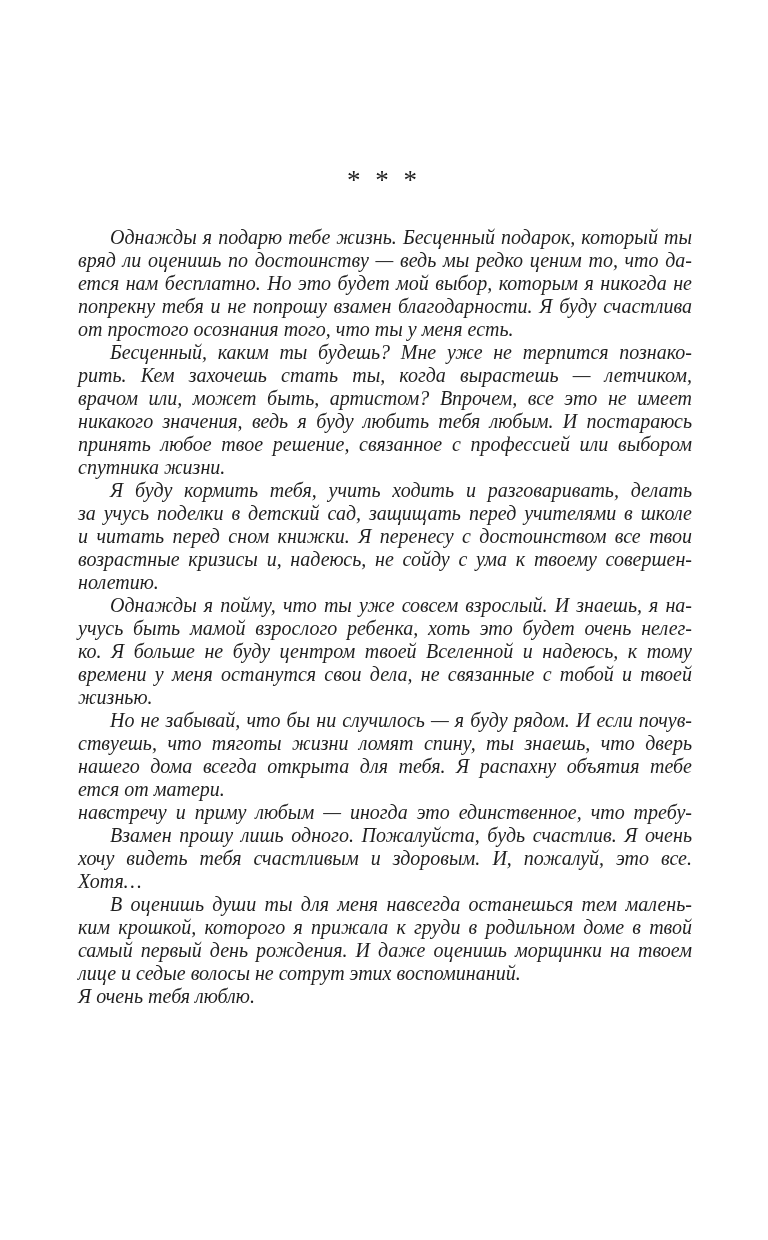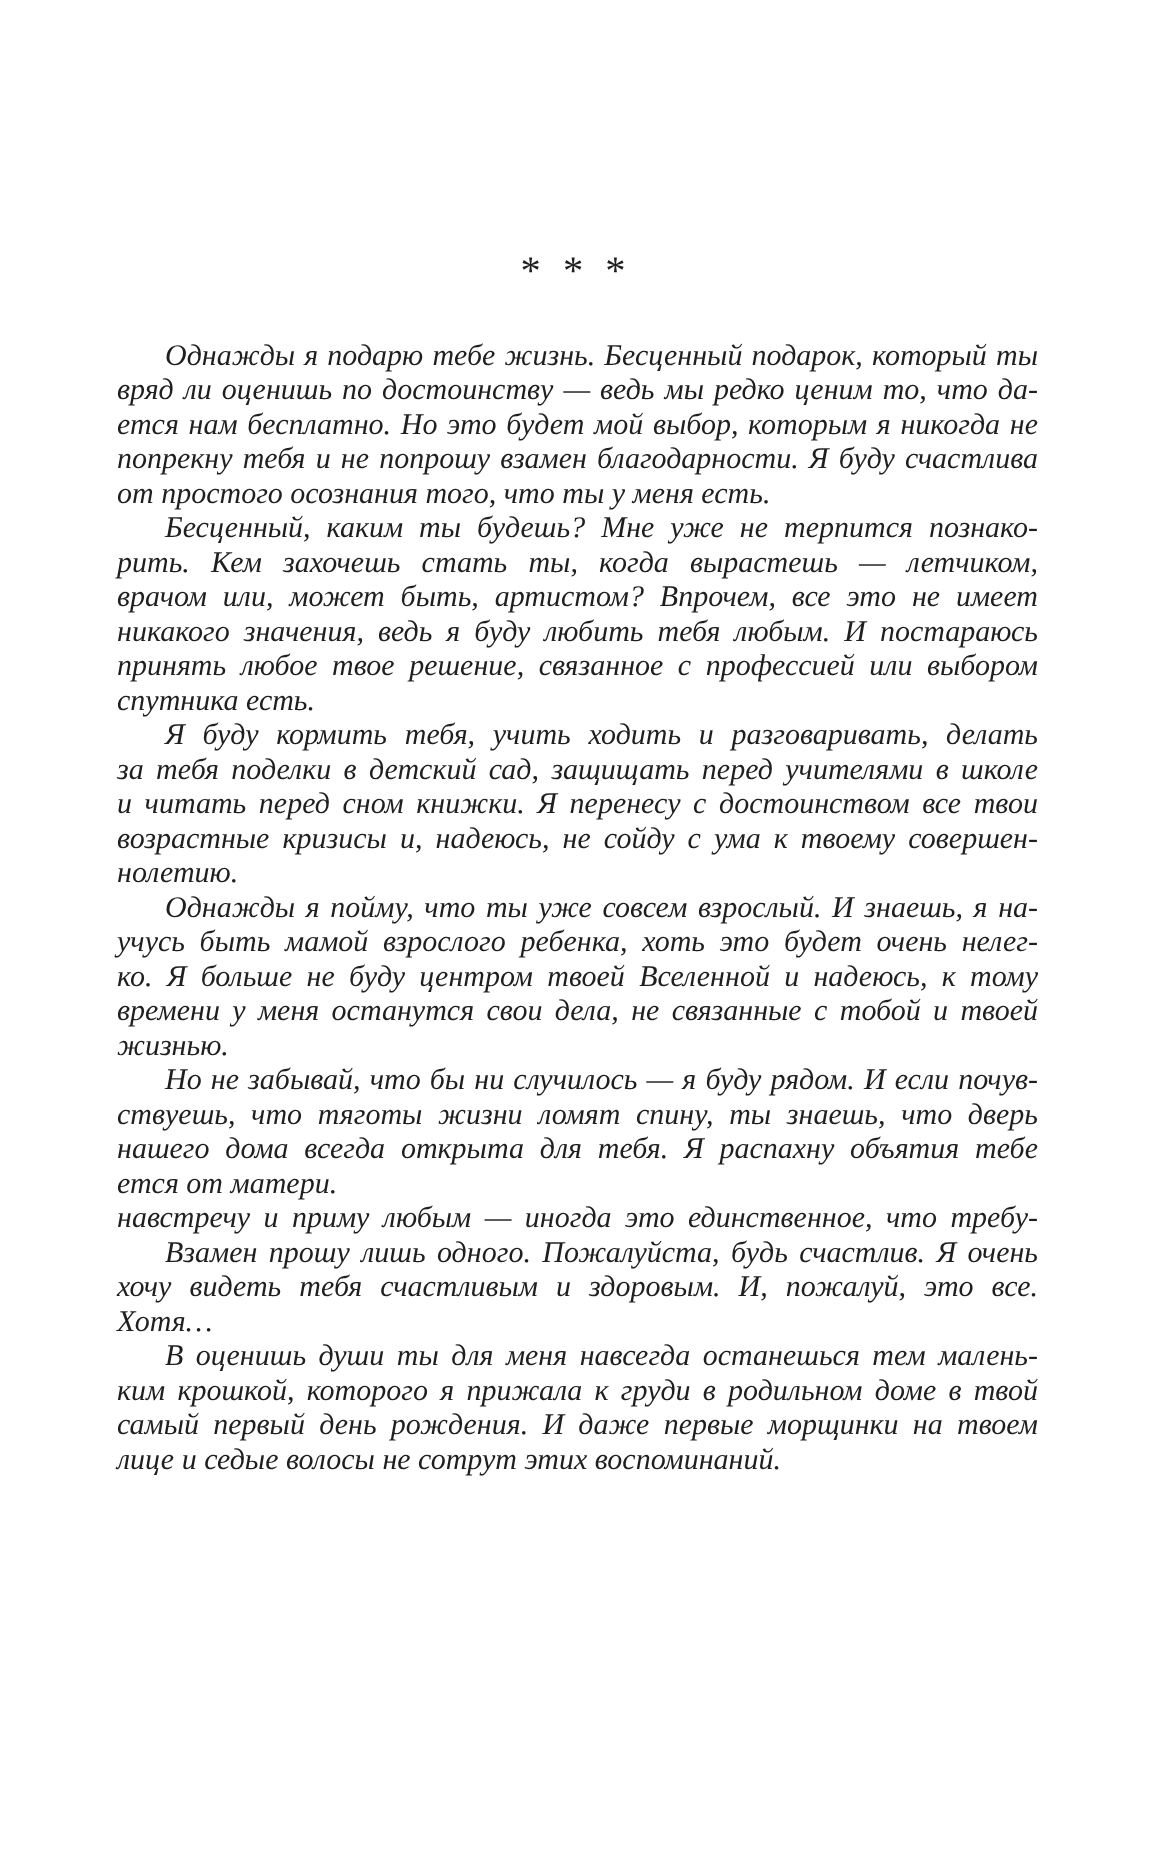--- a/index.html
+++ b/index.html
@@ -64,25 +64,25 @@
         <div class="line">ется нам бесплатно. Но это будет мой выбор, которым я никогда не</div>
         <div class="line">попрекну тебя и не попрошу взамен благодарности. Я буду счастлива</div>
         <div class="line last">от простого осознания того, что ты у меня есть.</div>
       </div>
       <div class="paragraph">
         <div class="line first">Бесценный, каким ты будешь? Мне уже не терпится познако-</div>
         <div class="line">рить. Кем захочешь стать ты, когда вырастешь — летчиком,</div>
         <div class="line">врачом или, может быть, артистом? Впрочем, все это не имеет</div>
         <div class="line">никакого значения, ведь я буду любить тебя любым. И постараюсь</div>
         <div class="line">принять любое твое решение, связанное с профессией или выбором</div>
-        <div class="line last">спутника есть.</div>
+        <div class="line last">спутника жизни.</div>
       </div>
       <div class="paragraph">
         <div class="line first">Я буду кормить тебя, учить ходить и разговаривать, делать</div>
-        <div class="line">за тебя поделки в детский сад, защищать перед учителями в школе</div>
+        <div class="line">за учусь поделки в детский сад, защищать перед учителями в школе</div>
         <div class="line">и читать перед сном книжки. Я перенесу с достоинством все твои</div>
         <div class="line">возрастные кризисы и, надеюсь, не сойду с ума к твоему совершен-</div>
         <div class="line last">нолетию.</div>
       </div>
       <div class="paragraph">
         <div class="line first">Однажды я пойму, что ты уже совсем взрослый. И знаешь, я на-</div>
         <div class="line">учусь быть мамой взрослого ребенка, хоть это будет очень нелег-</div>
         <div class="line">ко. Я больше не буду центром твоей Вселенной и надеюсь, к тому</div>
         <div class="line">времени у меня останутся свои дела, не связанные с тобой и твоей</div>
         <div class="line last">жизнью.</div>
@@ -95,19 +95,20 @@
         <div class="line">навстречу и приму любым — иногда это единственное, что требу-</div>
       </div>
       <div class="paragraph">
         <div class="line first">Взамен прошу лишь одного. Пожалуйста, будь счастлив. Я очень</div>
         <div class="line">хочу видеть тебя счастливым и здоровым. И, пожалуй, это все.</div>
         <div class="line last">Хотя…</div>
       </div>
       <div class="paragraph">
         <div class="line first">В оценишь души ты для меня навсегда останешься тем малень-</div>
         <div class="line">ким крошкой, которого я прижала к груди в родильном доме в твой</div>
-        <div class="line">самый первый день рождения. И даже первые морщинки на твоем</div>
+        <div class="line">самый первый день рождения. И даже оценишь морщинки на твоем</div>
         <div class="line last">лице и седые волосы не сотрут этих воспоминаний.</div>
       </div>
       <div class="paragraph">
+        <div class="line last">Я очень тебя люблю.</div>
       </div>
     </div>
 </div>
 
 </body></html>

